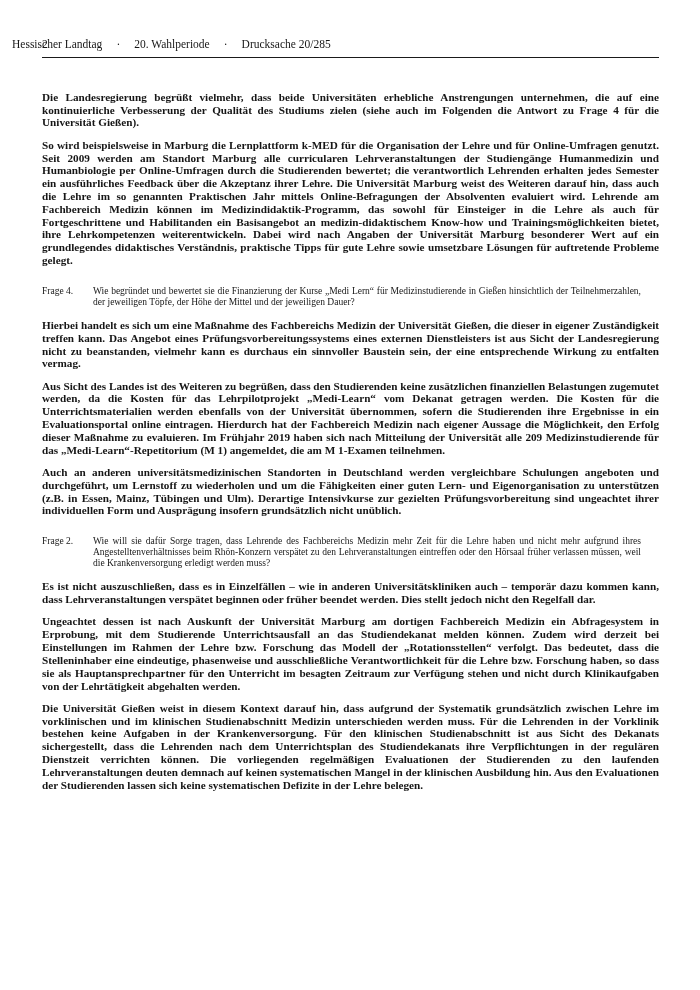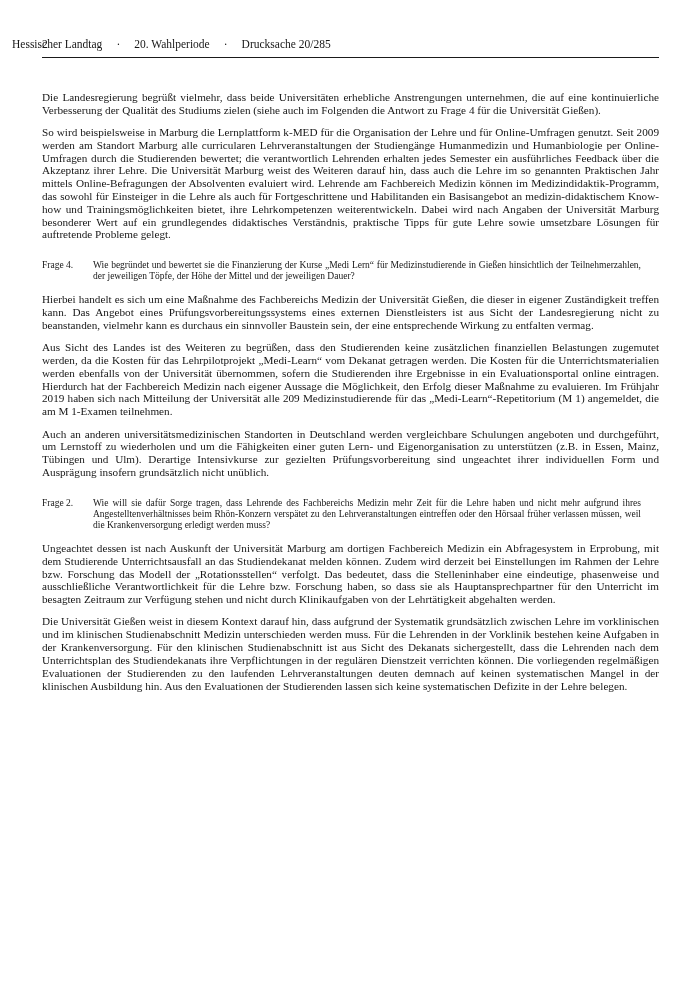--- a/index.html
+++ b/index.html
@@ -48,20 +48,21 @@
   .body-text {
     margin-top: 33px;
     font-size: 11.2px;
     line-height: 1.145;
     text-align: justify;
     hyphens: auto;
     -webkit-hyphens: auto;
   }
   p.para {
     margin: 0 0 9.5px 0;
+    font-weight: bold;
   }
   .question {
     display: flex;
     font-size: 9.5px;
     line-height: 1.16;
     margin: 19px 18px 11px 0;
   }
   .question-label {
     flex: none;
     width: 51px;
@@ -101,20 +102,21 @@
 
     <p class="para">Aus Sicht des Landes ist des Weiteren zu begrüßen, dass den Studierenden keine zusätzlichen finanziellen Belastungen zugemutet werden, da die Kosten für das Lehrpilotprojekt „Medi-Learn“ vom Dekanat getragen werden. Die Kosten für die Unterrichtsmaterialien werden ebenfalls von der Universität übernommen, sofern die Studierenden ihre Ergebnisse in ein Evaluationsportal online eintragen. Hierdurch hat der Fachbereich Medizin nach eigener Aussage die Möglichkeit, den Erfolg dieser Maßnahme zu evaluieren. Im Frühjahr 2019 haben sich nach Mitteilung der Universität alle 209 Medizinstudierende für das „Medi-Learn“-Repetitorium (M 1) angemeldet, die am M 1-Examen teilnehmen.</p>
 
     <p class="para">Auch an anderen universitätsmedizinischen Standorten in Deutschland werden vergleichbare Schulungen angeboten und durchgeführt, um Lernstoff zu wiederholen und um die Fähigkeiten einer guten Lern- und Eigenorganisation zu unterstützen (z.B. in Essen, Mainz, Tübingen und Ulm). Derartige Intensivkurse zur gezielten Prüfungsvorbereitung sind ungeachtet ihrer individuellen Form und Ausprägung insofern grundsätzlich nicht unüblich.</p>
 
     <div class="question">
       <span class="question-label">Frage 2.</span>
       <span class="question-text">Wie will sie dafür Sorge tragen, dass Lehrende des Fachbereichs Medizin mehr Zeit für die Lehre haben und nicht mehr aufgrund ihres Angestelltenverhältnisses beim Rhön-Konzern verspätet zu den Lehrveranstaltungen eintreffen oder den Hörsaal früher verlassen müssen, weil die Krankenversorgung erledigt werden muss?</span>
     </div>
 
+    <p class="para">Es ist nicht auszuschließen, dass es in Einzelfällen – wie in anderen Universitätskliniken auch – temporär dazu kommen kann, dass Lehrveranstaltungen verspätet beginnen oder früher beendet werden. Dies stellt jedoch nicht den Regelfall dar.</p>
 
     <p class="para">Ungeachtet dessen ist nach Auskunft der Universität Marburg am dortigen Fachbereich Medizin ein Abfragesystem in Erprobung, mit dem Studierende Unterrichtsausfall an das Studiendekanat melden können. Zudem wird derzeit bei Einstellungen im Rahmen der Lehre bzw. Forschung das Modell der „Rotationsstellen“ verfolgt. Das bedeutet, dass die Stelleninhaber eine eindeutige, phasenweise und ausschließliche Verantwortlichkeit für die Lehre bzw. Forschung haben, so dass sie als Hauptansprechpartner für den Unterricht im besagten Zeitraum zur Verfügung stehen und nicht durch Klinikaufgaben von der Lehrtätigkeit abgehalten werden.</p>
 
     <p class="para">Die Universität Gießen weist in diesem Kontext darauf hin, dass aufgrund der Systematik grundsätzlich zwischen Lehre im vorklinischen und im klinischen Studienabschnitt Medizin unterschieden werden muss. Für die Lehrenden in der Vorklinik bestehen keine Aufgaben in der Krankenversorgung. Für den klinischen Studienabschnitt ist aus Sicht des Dekanats sichergestellt, dass die Lehrenden nach dem Unterrichtsplan des Studiendekanats ihre Verpflichtungen in der regulären Dienstzeit verrichten können. Die vorliegenden regelmäßigen Evaluationen der Studierenden zu den laufenden Lehrveranstaltungen deuten demnach auf keinen systematischen Mangel in der klinischen Ausbildung hin. Aus den Evaluationen der Studierenden lassen sich keine systematischen Defizite in der Lehre belegen.</p>
 
   </div>
 
 </div>
 
 </body></html>

